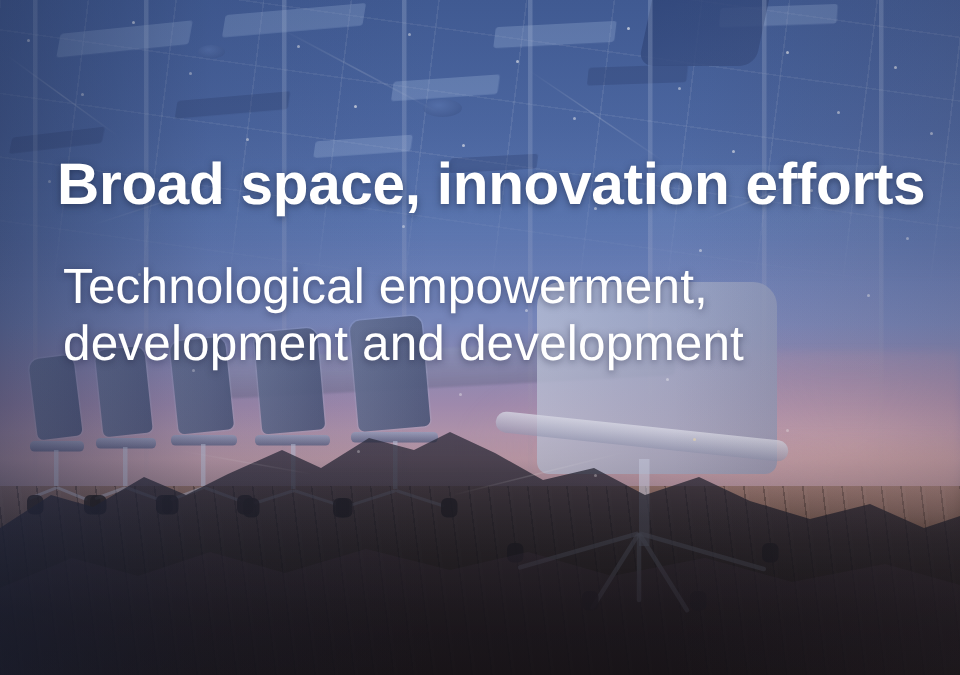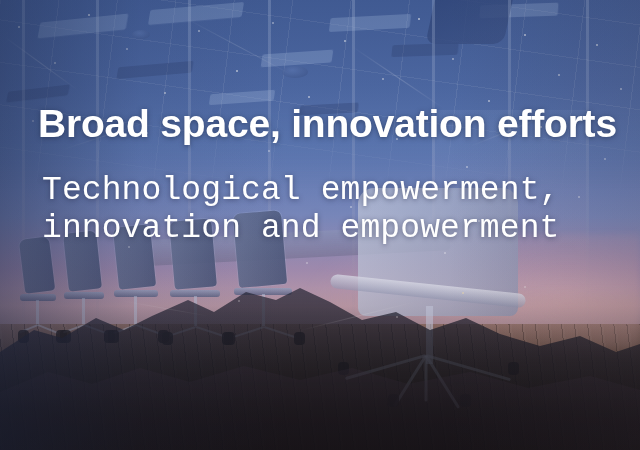--- a/index.html
+++ b/index.html
@@ -154,21 +154,21 @@
   }
   .subtitle{
     margin:28px 0 0 4px;
     font-size:33px;
     font-weight:300;
     color:#ffffff;
     line-height:38px;
     letter-spacing:.1px;
     text-shadow:0 1px 5px rgba(30,32,60,.50);
   }
-  .subtitle span{display:block;white-space:nowrap;font-family:Liberation Mono, monospace;}
+  .subtitle span{display:block;white-space:nowrap;}
 </style>
 </head>
 <body>
 
 <div class="banner">
 
   <div class="layer sky"></div>
 
   <div class="layer ceiling"></div>
 
@@ -339,17 +339,17 @@
     <div class="netline" style="left:120px;top:300px;width:90px;transform:rotate(10deg);opacity:.22;"></div>
   </div>
 
   <div class="layer sidevig"></div>
   <div class="layer tint"></div>
 
   <div class="copy">
     <h1 class="headline">Broad space, innovation efforts</h1>
     <p class="subtitle">
       <span>Technological empowerment,</span>
-      <span>innovation and empowerment</span>
+      <span>development and development</span>
     </p>
   </div>
 
 </div>
 
 </body></html>

